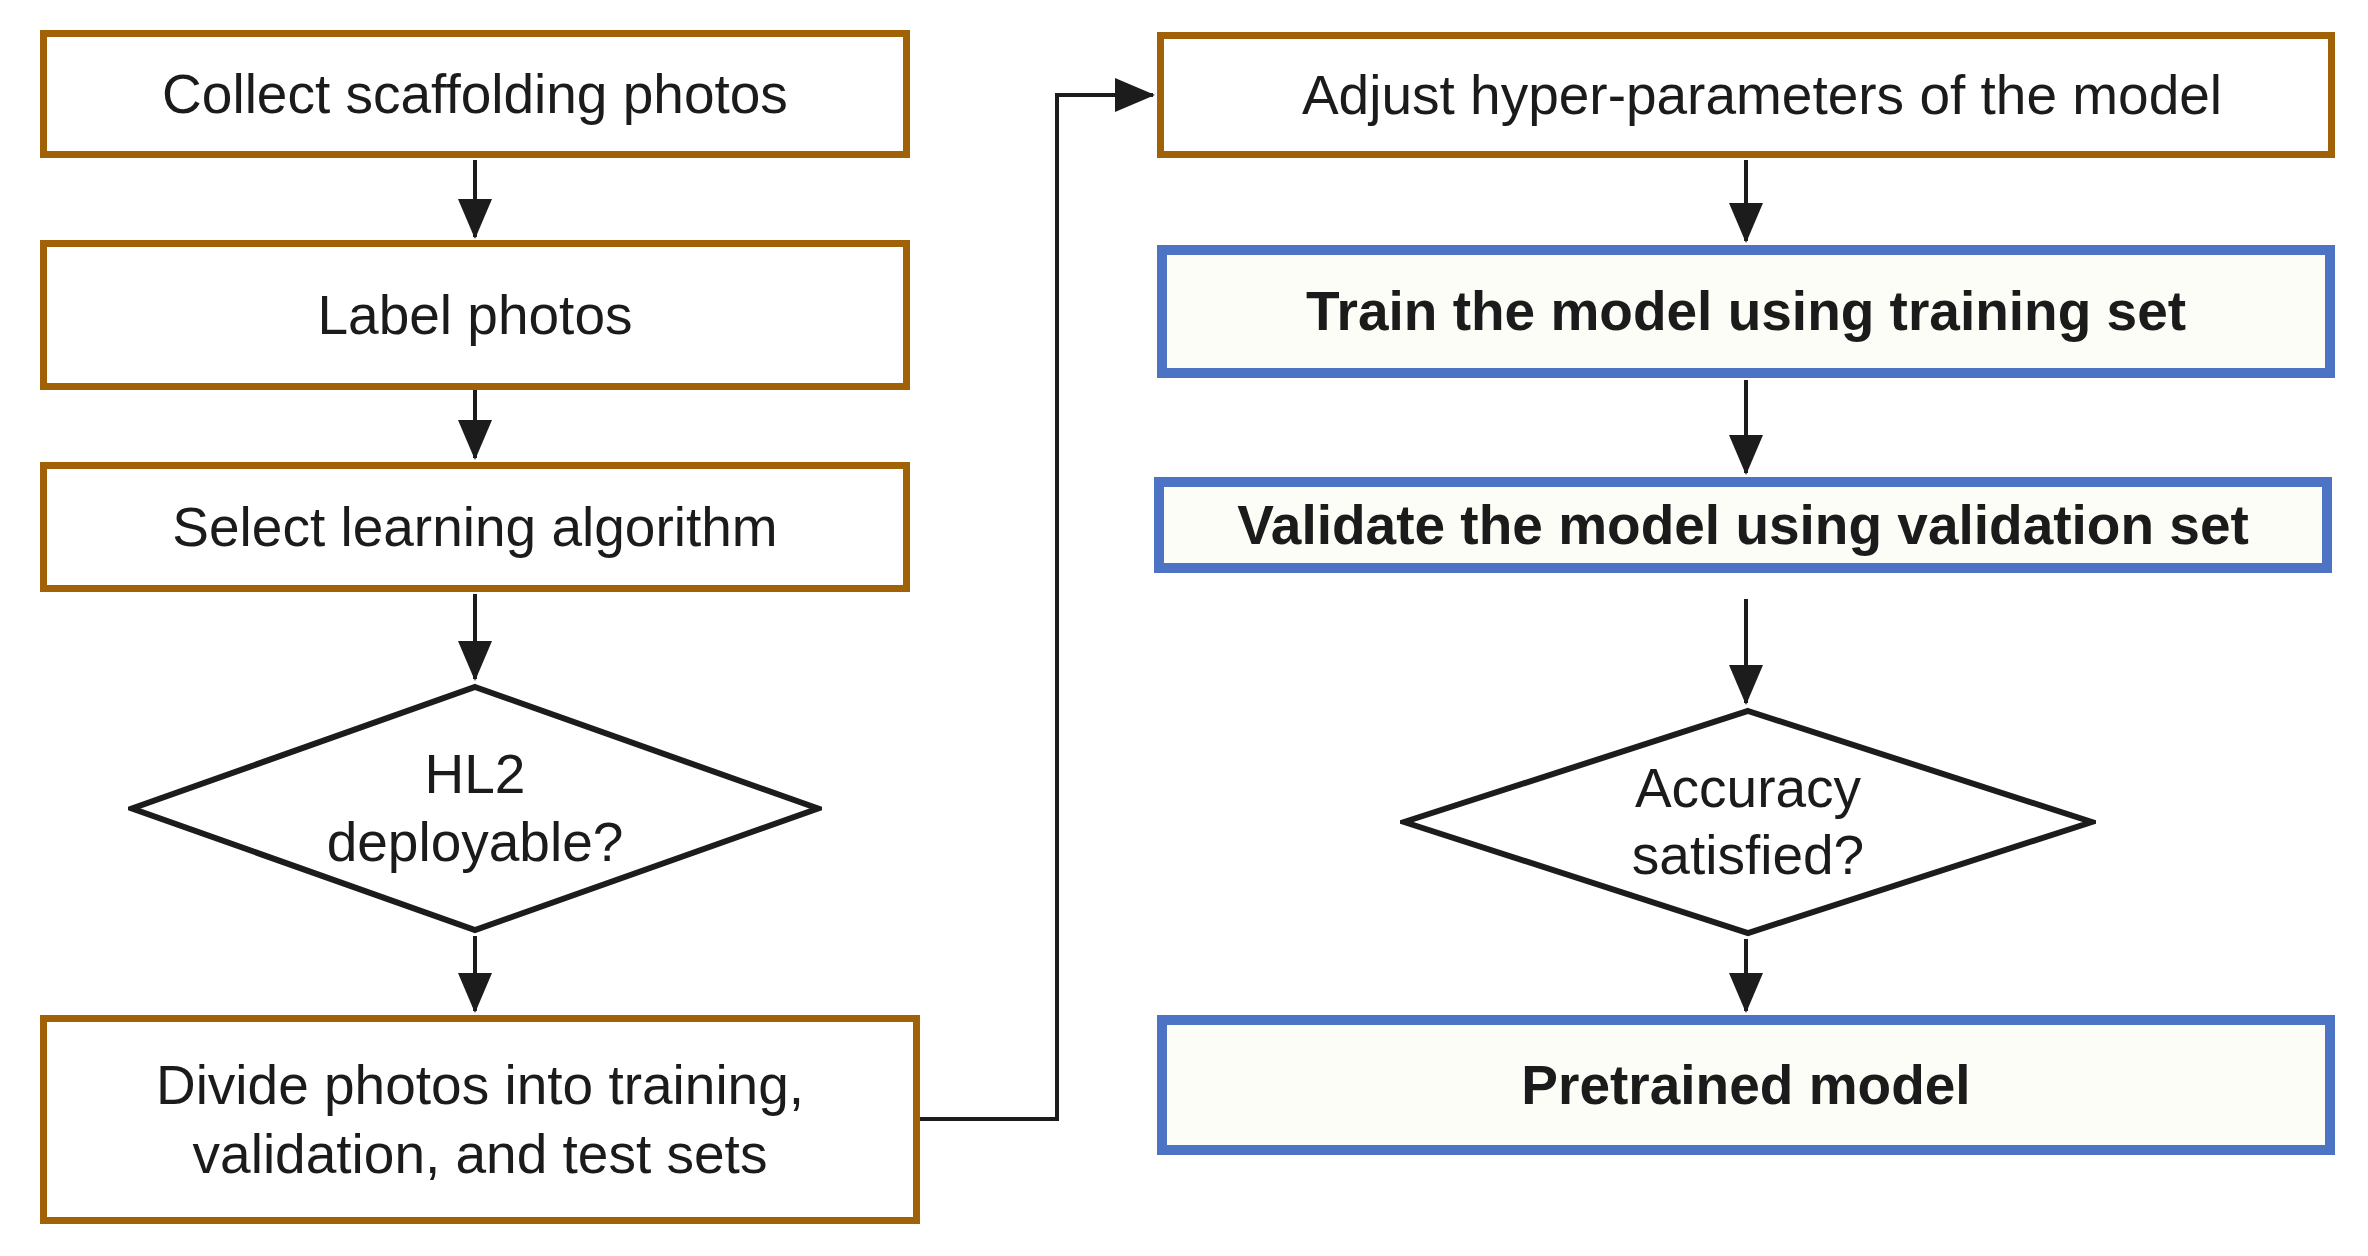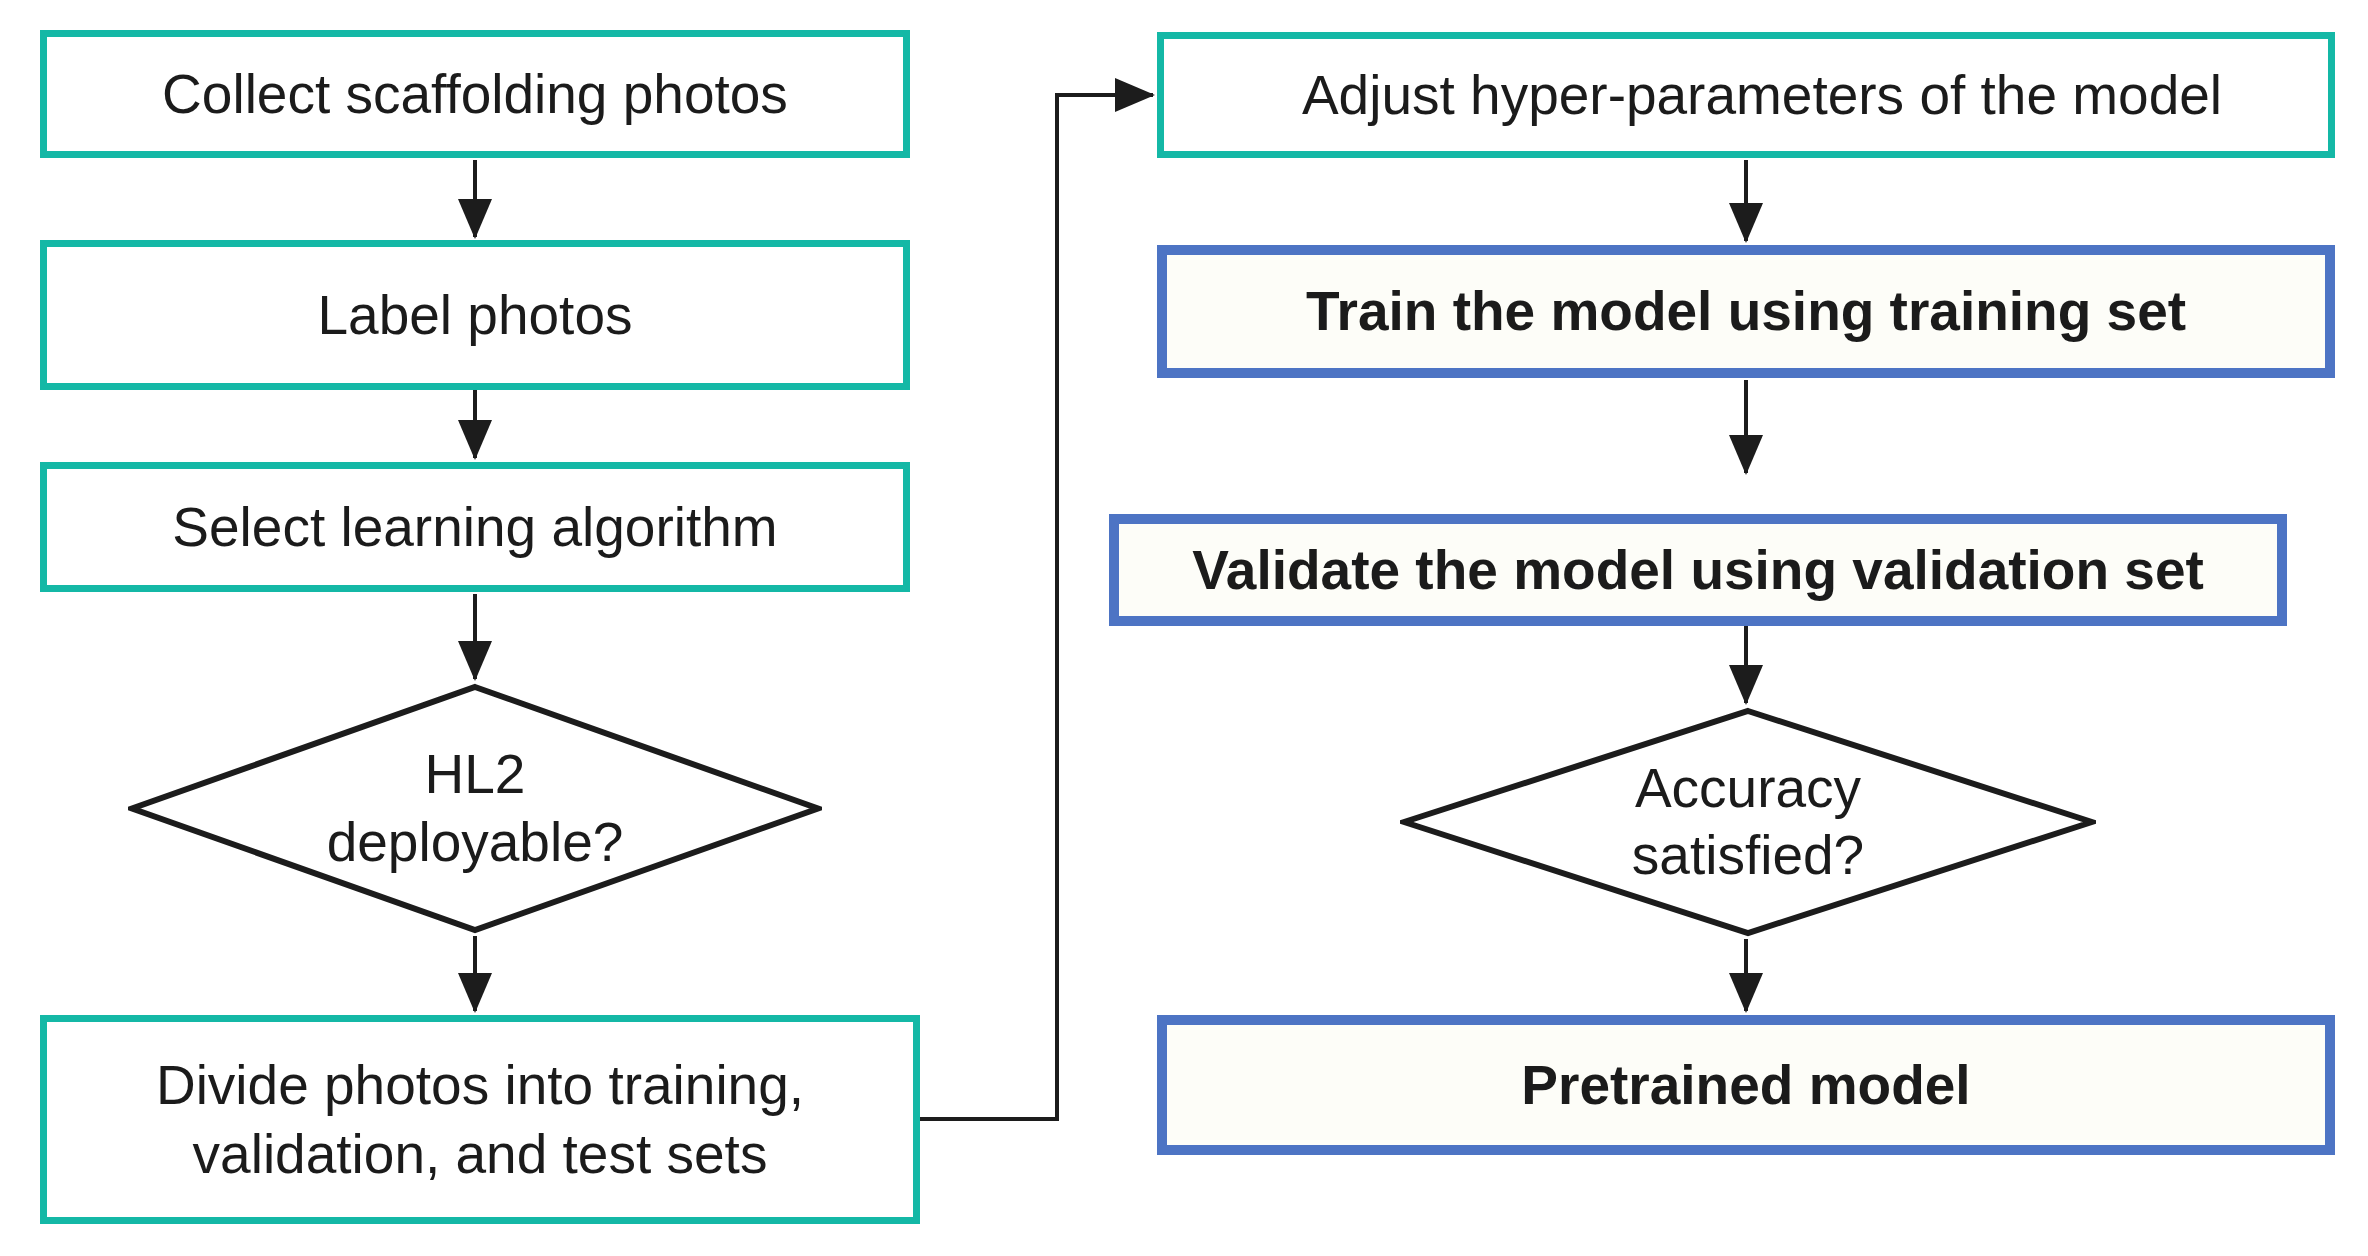--- a/index.html
+++ b/index.html
@@ -31,21 +31,21 @@
     align-items: center;
     justify-content: center;
     text-align: center;
     z-index: 1;
     color: #1b1b1b;
     font-size: 55px;
     line-height: 1.25;
     background: #ffffff;
   }
   .rect-black {
-    border: 7px solid #14b8a6;
+    border: 7px solid #a16207;
   }
   .rect-blue {
     border: 10px solid var(--blue, #4d74c4);
     box-shadow: inset 0 0 0 6px #fdfdf8;
     background: #fdfdf8;
     font-weight: bold;
   }
   .node .node-label {
     display: block;
     padding: 0 30px;
@@ -125,21 +125,21 @@
   </div>
 
   <div class="node rect-black" style="left:1157px; top:32px; width:1178px; height:126px;padding-left:32px;">
     <span class="node-label">Adjust hyper-parameters of the model</span>
   </div>
 
   <div class="node rect-blue" style="left:1157px; top:245px; width:1178px; height:133px;">
     <span class="node-label">Train the model using training set</span>
   </div>
 
-  <div class="node rect-blue" style="left:1109px; top:477px; width:1178px; height:112px;margin-top:37px;">
+  <div class="node rect-blue" style="left:1154px; top:477px; width:1178px; height:96px;">
     <span class="node-label">Validate the model using validation set</span>
   </div>
 
   <div class="diamond" style="left:1400px; top:707px; width:696px; height:230px;">
     <svg viewBox="0 0 696 230">
       <polygon points="348,4 692,115 348,226 4,115" fill="#ffffff" stroke="#1c1c1c" stroke-width="6"></polygon>
     </svg>
     <div class="diamond-label">
       <span>Accuracy</span>
       <span>satisfied?</span>

